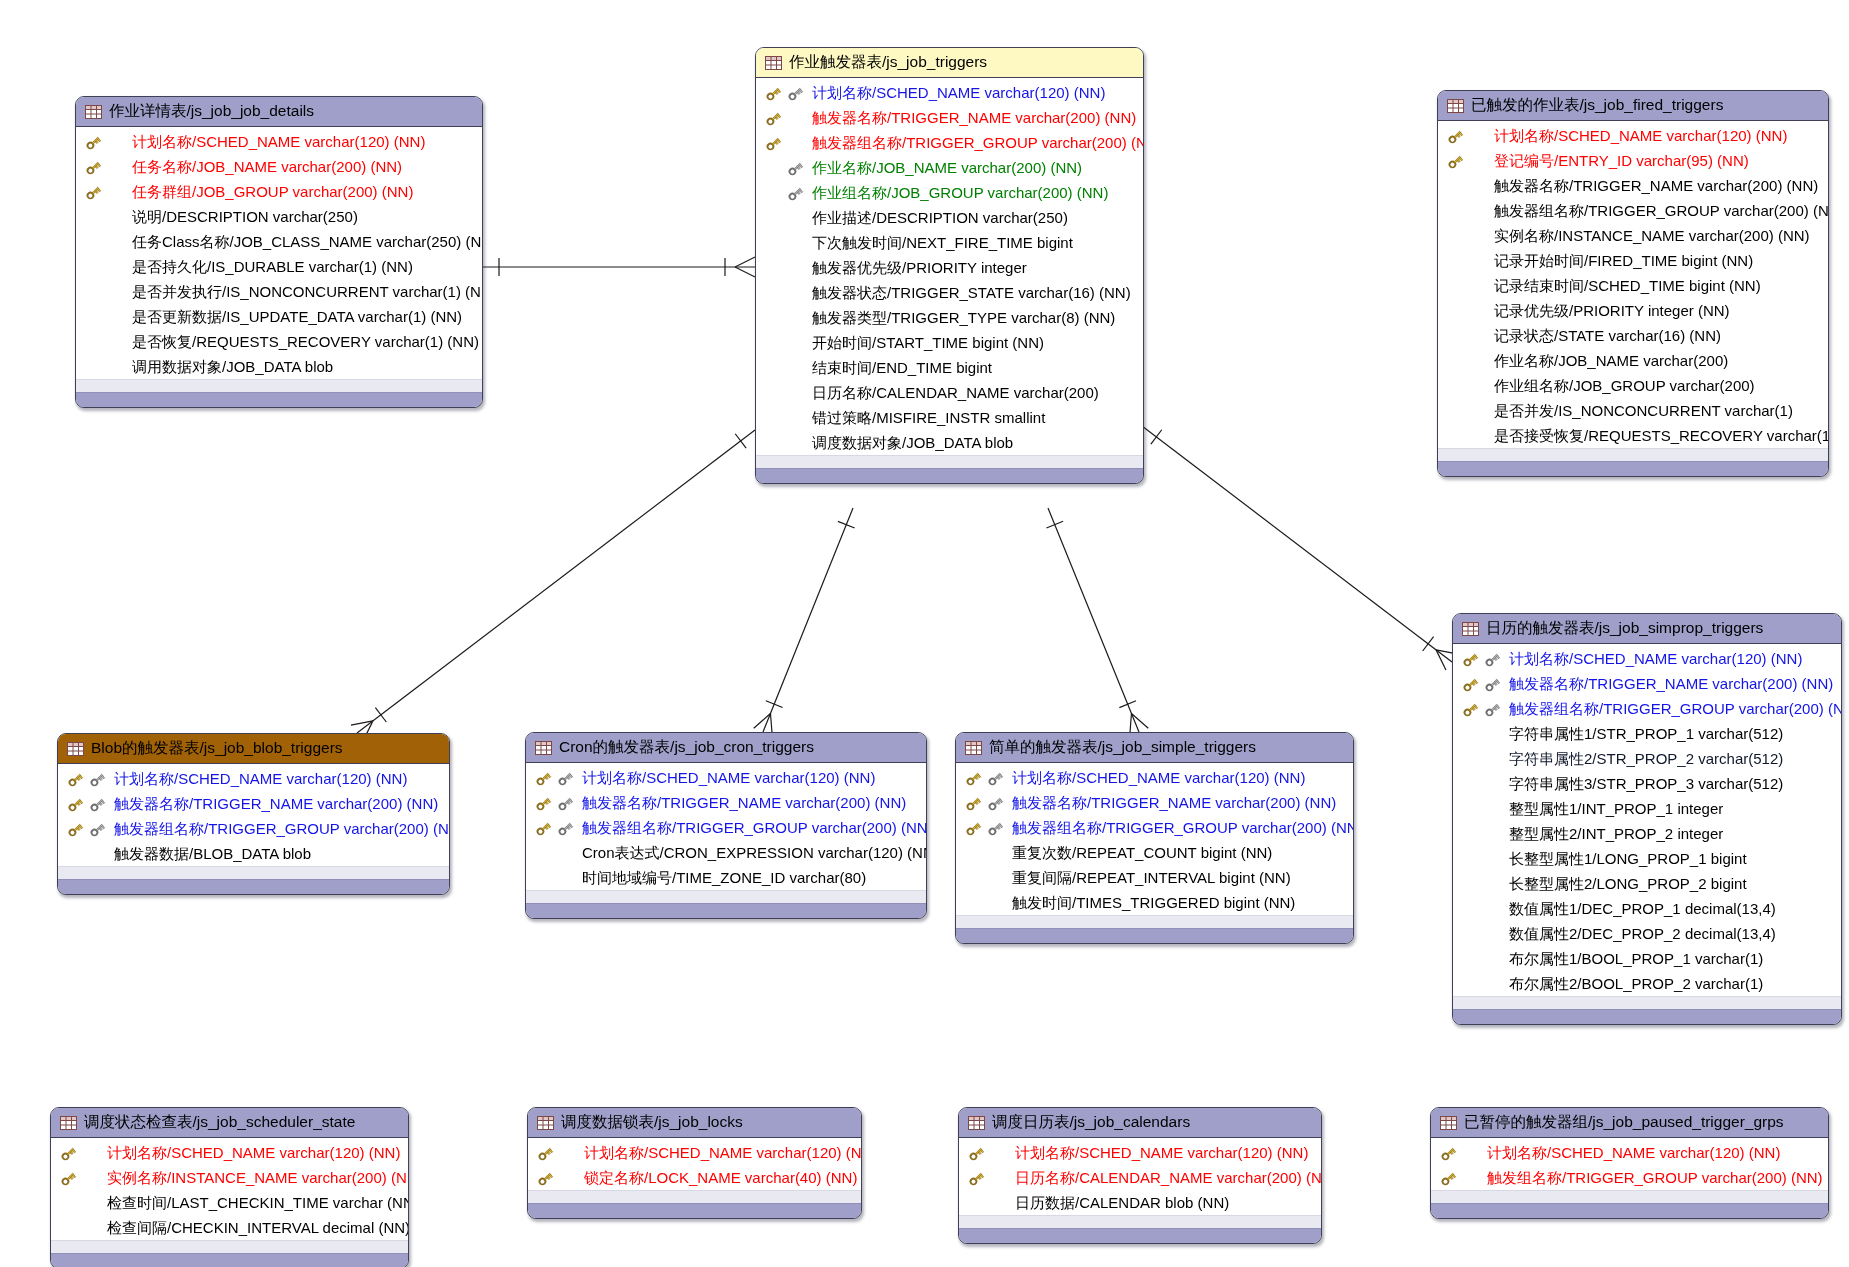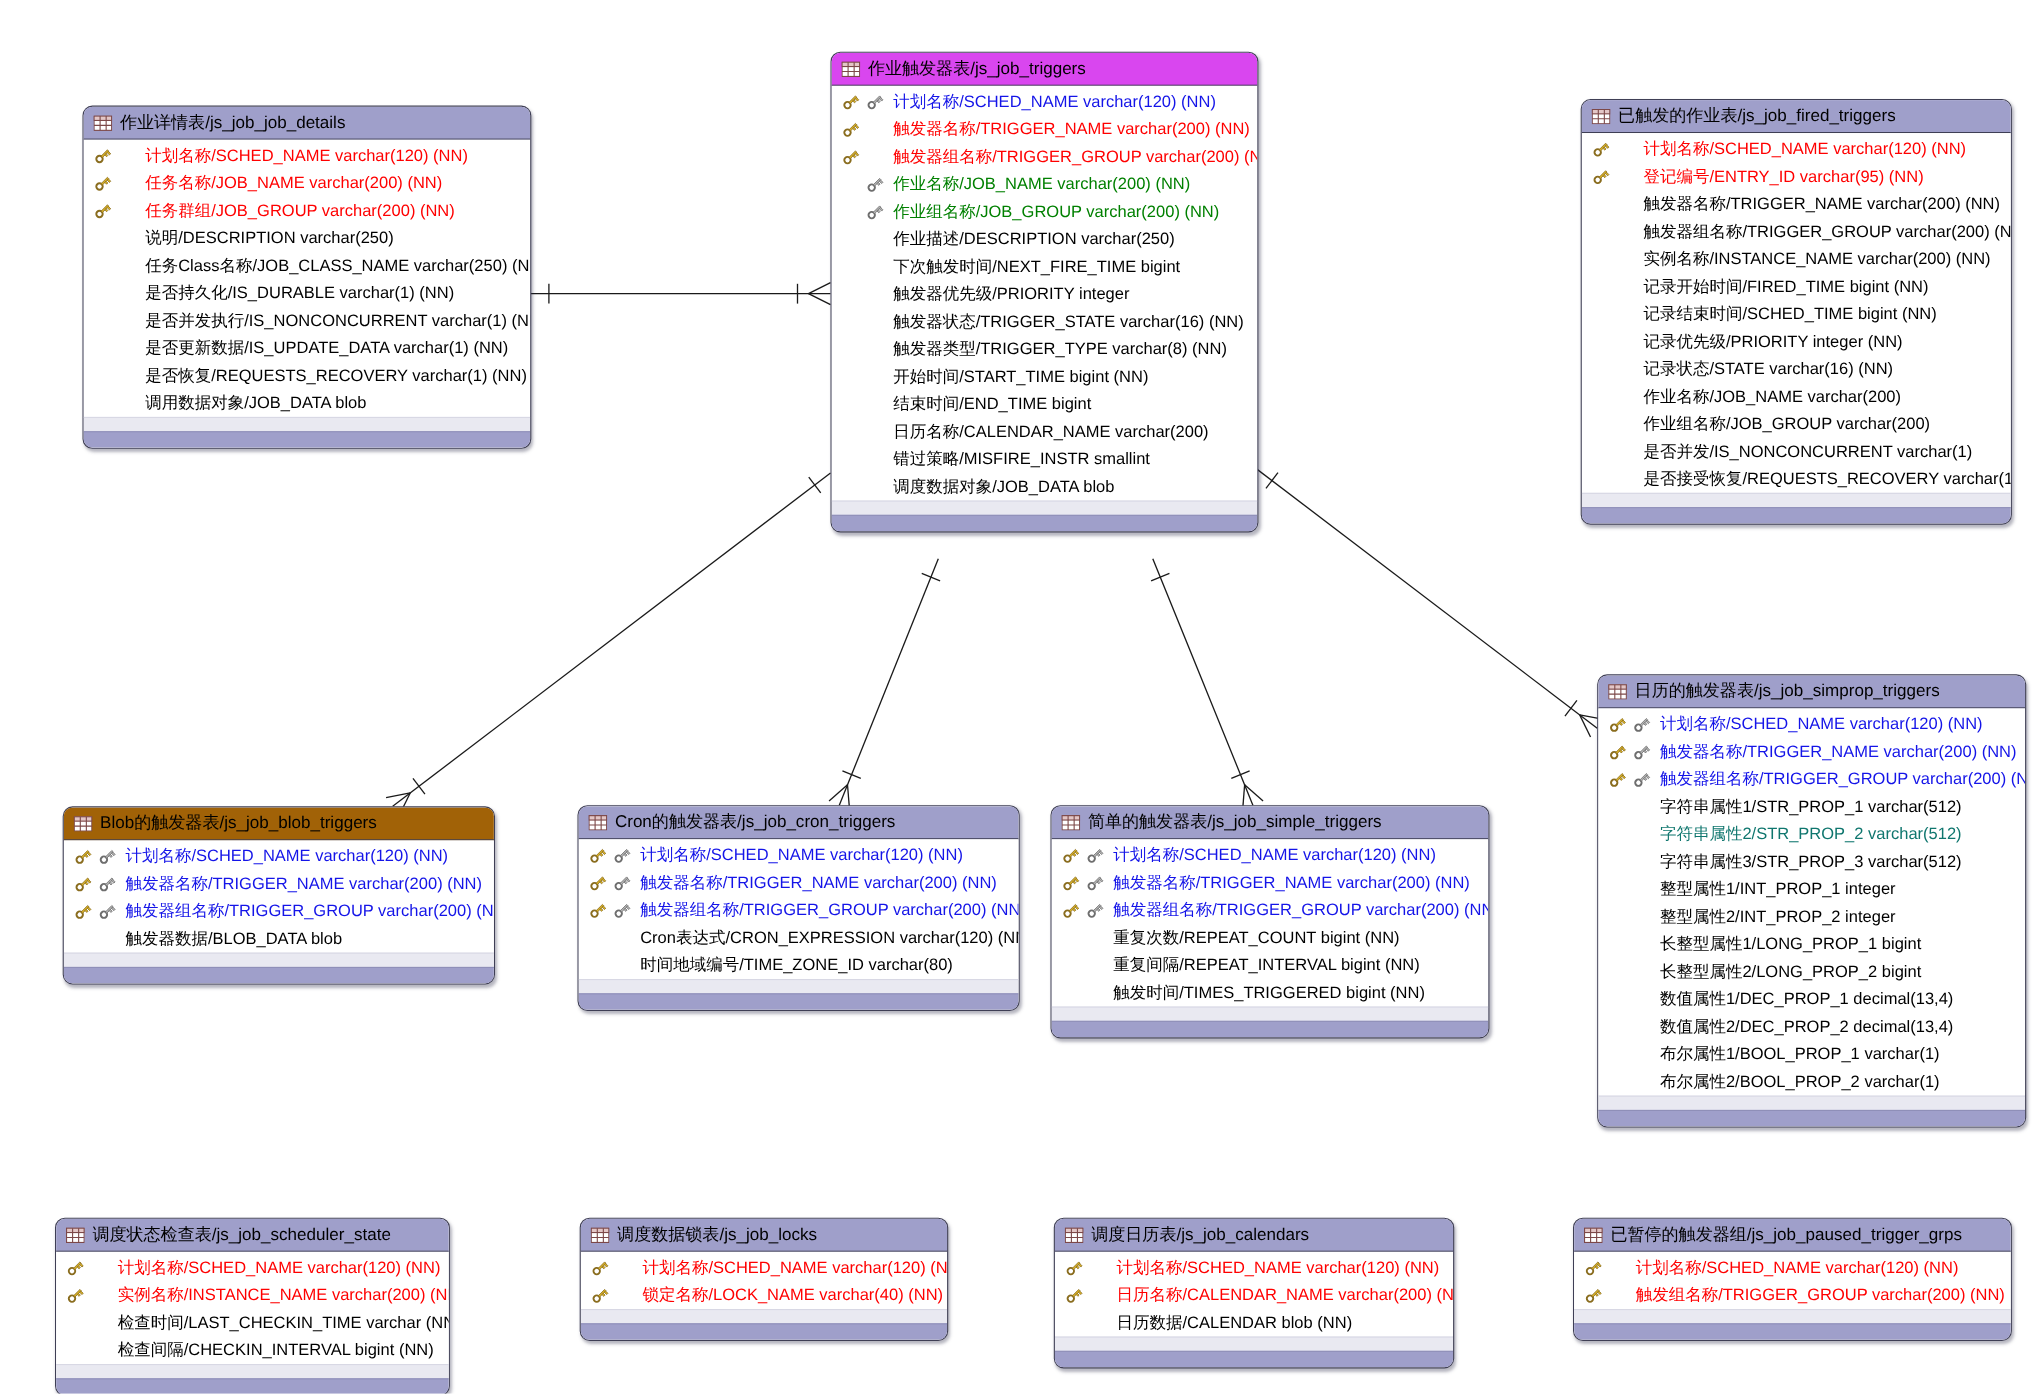--- a/index.html
+++ b/index.html
@@ -117,21 +117,21 @@
           <span class="lbl" style="color: rgb(0, 0, 0);">是否恢复/REQUESTS_RECOVERY varchar(1) (NN)</span>
         </div>
         <div class="row">
           <span class="lbl" style="color: rgb(0, 0, 0);">调用数据对象/JOB_DATA blob</span>
         </div>
       </div>
       <div class="strip" style="background: rgb(233, 233, 241);"></div>
       <div class="foot" style="background: rgb(159, 159, 202);"></div>
     </div>
     <div class="tbl" style="left: 755px; top: 47px; width: 387px;">
-      <div class="hdr" style="background: #d946ef;">
+      <div class="hdr" style="background: #fef9c3;">
         <span style="display: inline-flex;">
           <svg width="17" height="14" viewBox="0 0 17 14">
             <rect x="0.5" y="0.5" width="16" height="13" fill="#ffffff" stroke="#7c4848" stroke-width="1"></rect>
             <rect x="0.5" y="0.5" width="16" height="4" fill="#e3c6c6" stroke="#7c4848" stroke-width="1"></rect>
             <line x1="6" y1="0.5" x2="6" y2="13.5" stroke="#7c4848"></line>
             <line x1="11.5" y1="0.5" x2="11.5" y2="13.5" stroke="#7c4848"></line>
             <line x1="0.5" y1="9" x2="16.5" y2="9" stroke="#7c4848"></line>
           </svg>
         </span>
         <span class="ttl">作业触发器表/js_job_triggers</span>
@@ -618,21 +618,21 @@
                 <rect x="10.2" y="9.2" width="1.6" height="2.4" fill="#b4b4b4" stroke="#6e6e6e" stroke-width="0.7"></rect>
                 <rect x="13.2" y="9.2" width="1.6" height="3.1" fill="#b4b4b4" stroke="#6e6e6e" stroke-width="0.7"></rect>
               </g>
             </svg></span>
           <span class="lbl" style="color: rgb(20, 20, 232);">触发器组名称/TRIGGER_GROUP varchar(200) (NN)</span>
         </div>
         <div class="row">
           <span class="lbl" style="color: rgb(0, 0, 0);">字符串属性1/STR_PROP_1 varchar(512)</span>
         </div>
         <div class="row">
-          <span class="lbl" style="color: #0f766e; text-align: center;">字符串属性2/STR_PROP_2 varchar(512)</span>
+          <span class="lbl" style="color: #0f172a; text-align: center;">字符串属性2/STR_PROP_2 varchar(512)</span>
         </div>
         <div class="row">
           <span class="lbl" style="color: rgb(0, 0, 0);">字符串属性3/STR_PROP_3 varchar(512)</span>
         </div>
         <div class="row">
           <span class="lbl" style="color: rgb(0, 0, 0);">整型属性1/INT_PROP_1 integer</span>
         </div>
         <div class="row">
           <span class="lbl" style="color: rgb(0, 0, 0);">整型属性2/INT_PROP_2 integer</span>
         </div>
@@ -691,21 +691,21 @@
                 <rect x="10.2" y="9.2" width="1.6" height="2.4" fill="#d9b227" stroke="#8a6d1f" stroke-width="0.7"></rect>
                 <rect x="13.2" y="9.2" width="1.6" height="3.1" fill="#d9b227" stroke="#8a6d1f" stroke-width="0.7"></rect>
               </g>
             </svg></span>
           <span class="lbl" style="color: rgb(255, 0, 0);">实例名称/INSTANCE_NAME varchar(200) (NN)</span>
         </div>
         <div class="row">
           <span class="lbl" style="color: rgb(0, 0, 0);">检查时间/LAST_CHECKIN_TIME varchar (NN)</span>
         </div>
         <div class="row">
-          <span class="lbl" style="color: rgb(0, 0, 0);">检查间隔/CHECKIN_INTERVAL bigint (NN)</span>
+          <span class="lbl" style="color: rgb(0, 0, 0);">检查间隔/CHECKIN_INTERVAL decimal (NN)</span>
         </div>
       </div>
       <div class="strip" style="background: rgb(233, 233, 241);"></div>
       <div class="foot" style="background: rgb(159, 159, 202);"></div>
     </div>
     <div class="tbl" style="left: 527px; top: 1107px; width: 333px;">
       <div class="hdr" style="background: rgb(159, 159, 202);">
         <span style="display: inline-flex;">
           <svg width="17" height="14" viewBox="0 0 17 14">
             <rect x="0.5" y="0.5" width="16" height="13" fill="#ffffff" stroke="#7c4848" stroke-width="1"></rect>

